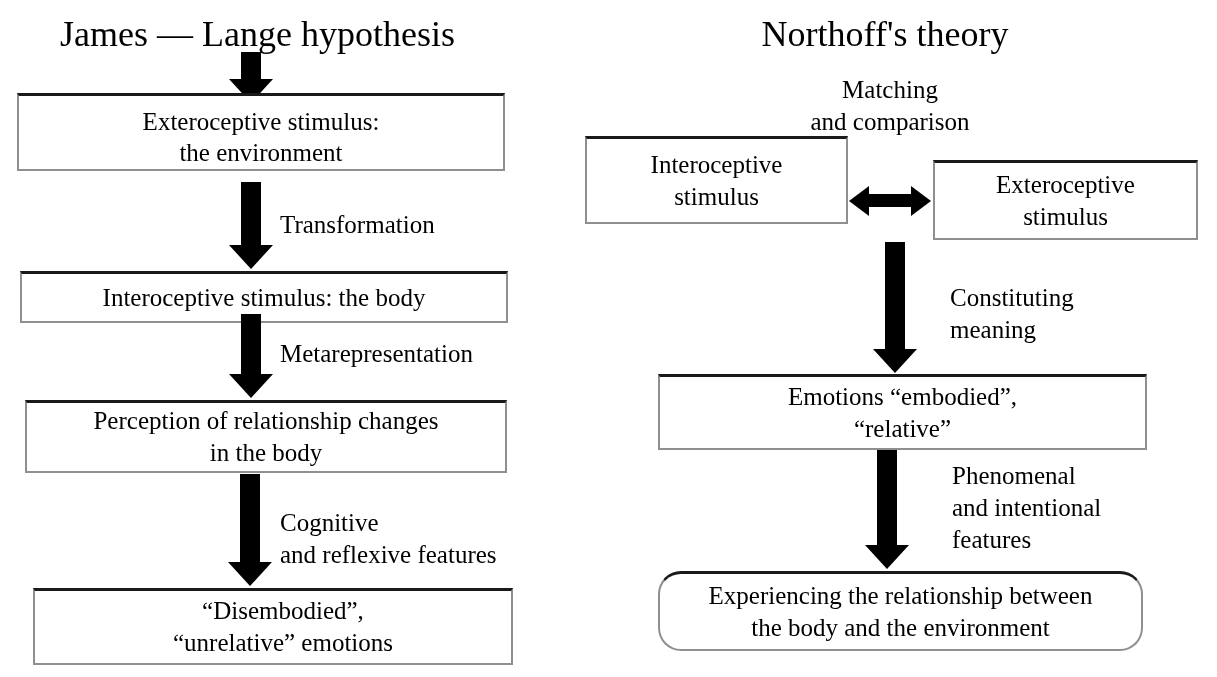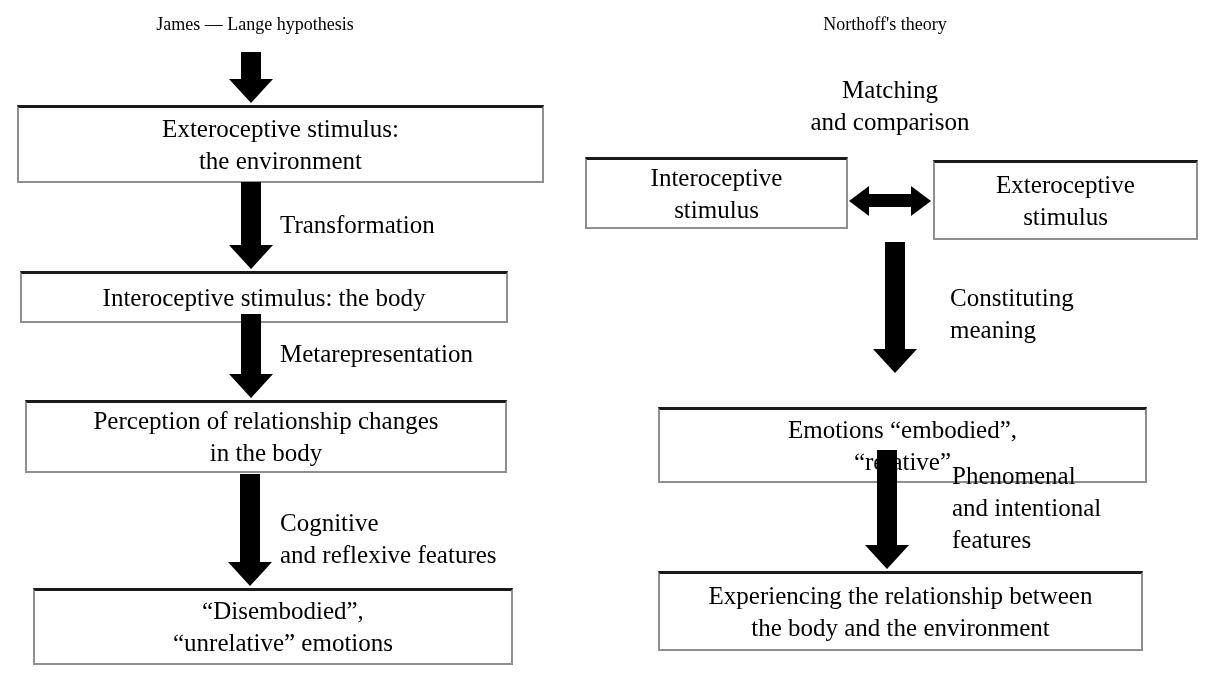--- a/index.html
+++ b/index.html
@@ -7,21 +7,21 @@
     position: relative;
     width: 1217px;
     height: 677px;
     background: var(--bg, #ffffff);
     font-family: "Liberation Serif", "DejaVu Serif", serif;
     color: var(--text, #000000);
     overflow: hidden;
   }
   .title {
     position: absolute;
-    font-size: 18px;
+    font-size: 36px;
     line-height: 1.15;
     text-align: center;
     white-space: nowrap;
   }
   .flow-box {
     position: absolute;
     background: #ffffff;
     border: 2px solid var(--border-gray, #8f8f8f);
     border-top: 3px solid var(--border-dark, #1a1a1a);
     display: flex;
@@ -76,21 +76,21 @@
 
 <div class="canvas">
 
   <div class="title" style="left:60px; top:14px; width:390px;">James — Lange hypothesis</div>
 
   <div>
     <div class="vstem" style="left:241px; top:52px; height:28px;"></div>
     <div class="vhead" style="left:229px; top:79px;"></div>
   </div>
 
-  <div class="flow-box" style="left:17px; top:105px; width:527px; height:78px;">
+  <div class="flow-box" style="left:17px; top:93px; width:488px; height:78px;justify-content:flex-end;">
     <div>Exteroceptive stimulus:</div>
     <div>the environment</div>
   </div>
 
   <div>
     <div class="vstem" style="left:241px; top:182px; height:64px;"></div>
     <div class="vhead" style="left:229px; top:245px;"></div>
   </div>
   <div class="arrow-label" style="left:280px; top:209px;">Transformation</div>
 
@@ -123,21 +123,21 @@
     <div>“unrelative” emotions</div>
   </div>
 
   <div class="title" style="left:690px; top:14px; width:390px;">Northoff's theory</div>
 
   <div class="arrow-label centered" style="left:740px; top:74px; width:300px;">
     <div>Matching</div>
     <div>and comparison</div>
   </div>
 
-  <div class="flow-box" style="left:585px; top:157px; width:263px; height:72px;">
+  <div class="flow-box" style="left:585px; top:136px; width:263px; height:88px;">
     <div>Interoceptive</div>
     <div>stimulus</div>
   </div>
 
   <div class="flow-box" style="left:933px; top:160px; width:265px; height:80px;">
     <div>Exteroceptive</div>
     <div>stimulus</div>
   </div>
 
   <div>
@@ -148,33 +148,33 @@
 
   <div>
     <div class="vstem" style="left:885px; top:242px; height:108px;"></div>
     <div class="vhead" style="left:873px; top:349px;"></div>
   </div>
   <div class="arrow-label" style="left:950px; top:282px;">
     <div>Constituting</div>
     <div>meaning</div>
   </div>
 
-  <div class="flow-box" style="left:658px; top:374px; width:489px; height:76px;margin-top:33px;">
+  <div class="flow-box" style="left:658px; top:374px; width:489px; height:76px;">
     <div>Emotions “embodied”,</div>
     <div>“relative”</div>
   </div>
 
   <div>
     <div class="vstem" style="left:877px; top:450px; height:96px;"></div>
     <div class="vhead" style="left:865px; top:545px;"></div>
   </div>
   <div class="arrow-label" style="left:952px; top:460px;">
     <div>Phenomenal</div>
     <div>and intentional</div>
     <div>features</div>
   </div>
 
-  <div class="flow-box" style="left:658px; top:571px; width:485px; height:80px;">
+  <div class="flow-box" style="left:658px; top:571px; width:485px; height:80px;border-radius:23px;">
     <div>Experiencing the relationship between</div>
     <div>the body and the environment</div>
   </div>
 
 </div>
 
 </body></html>

